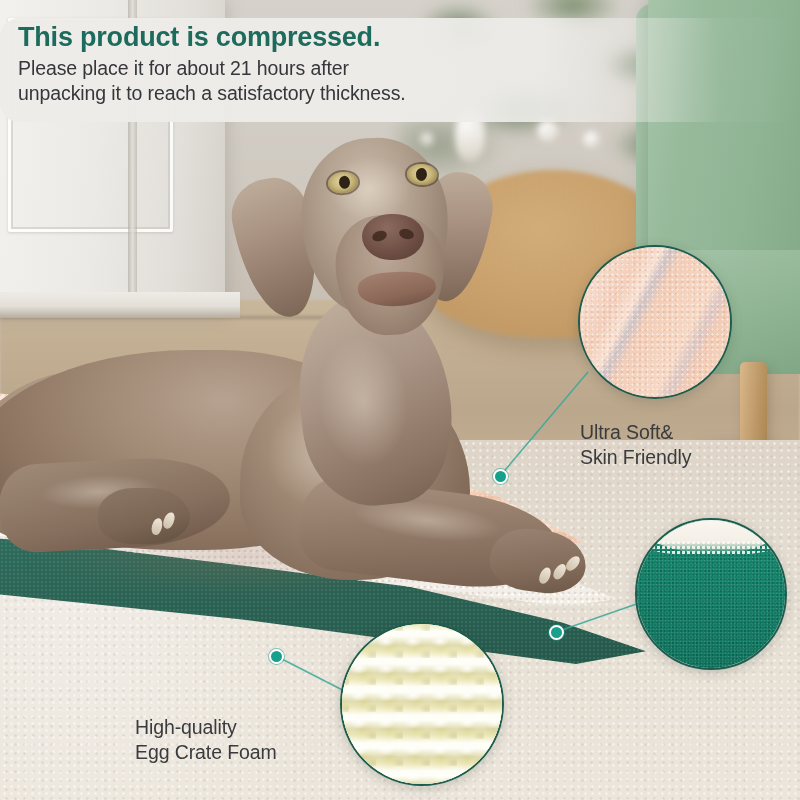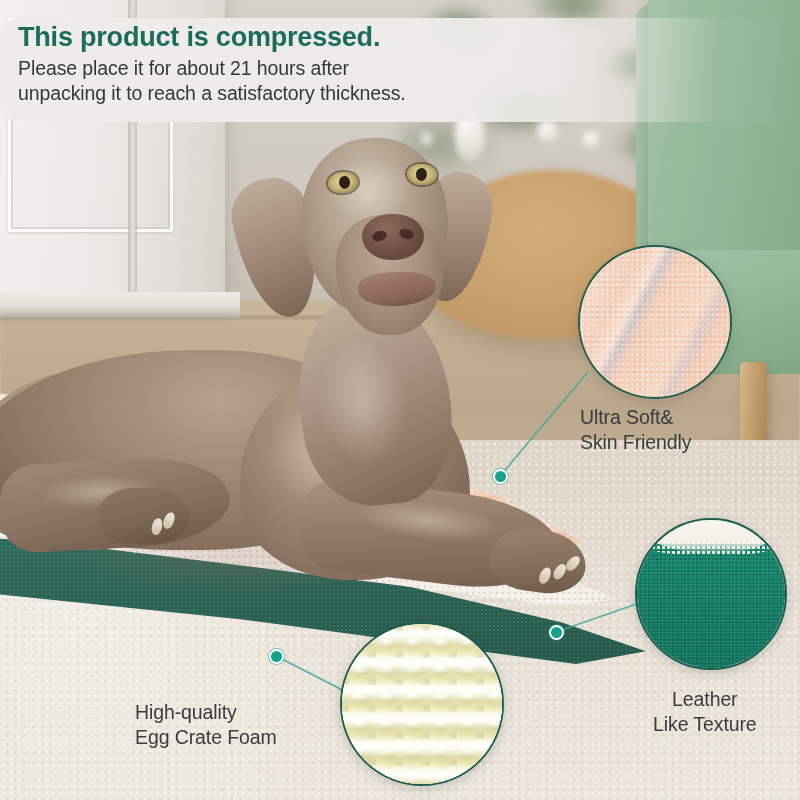--- a/index.html
+++ b/index.html
@@ -400,20 +400,21 @@
     overflow: hidden;
     box-shadow: 0 3px 12px rgba(60,70,60,0.22);
   }
   .callout-caption {
     position: absolute;
     font-size: 19.5px;
     line-height: 25px;
     color: #3a3b3d;
     white-space: pre-line;
     letter-spacing: -0.1px;
+    margin-top: 15px;
   }
   .anchor-dot {
     position: absolute;
     width: 15px; height: 15px;
     border-radius: 50%;
     background: #18a08d;
     border: 2.5px solid #ffffff;
     box-sizing: border-box;
     box-shadow: 0 0 0 1px rgba(24,160,141,0.5);
   }
@@ -598,22 +599,20 @@
   <div class="callout-caption" style="left:580px;top:405px;">Ultra Soft&amp;
 Skin Friendly</div>
 
   <div class="callout-circle" id="circle-leather">
     <div id="leather-art"></div>
     <div id="leather-grain"></div>
     <div id="leather-sherpa"></div>
     <div id="leather-sherpa-edge"></div>
   </div>
   <div class="anchor-dot" style="left:549px;top:625px;"></div>
-  <div class="callout-caption" style="left:653px;top:687px;text-align:center;">Leather
-Like Texture</div>
 
   <div class="callout-circle" id="circle-foam">
     <div id="foam-art"></div>
     <div id="foam-bumps"></div>
   </div>
   <div class="anchor-dot" style="left:269px;top:649px;"></div>
   <div class="callout-caption" style="left:135px;top:700px;">High-quality
 Egg Crate Foam</div>
 
 </div>

